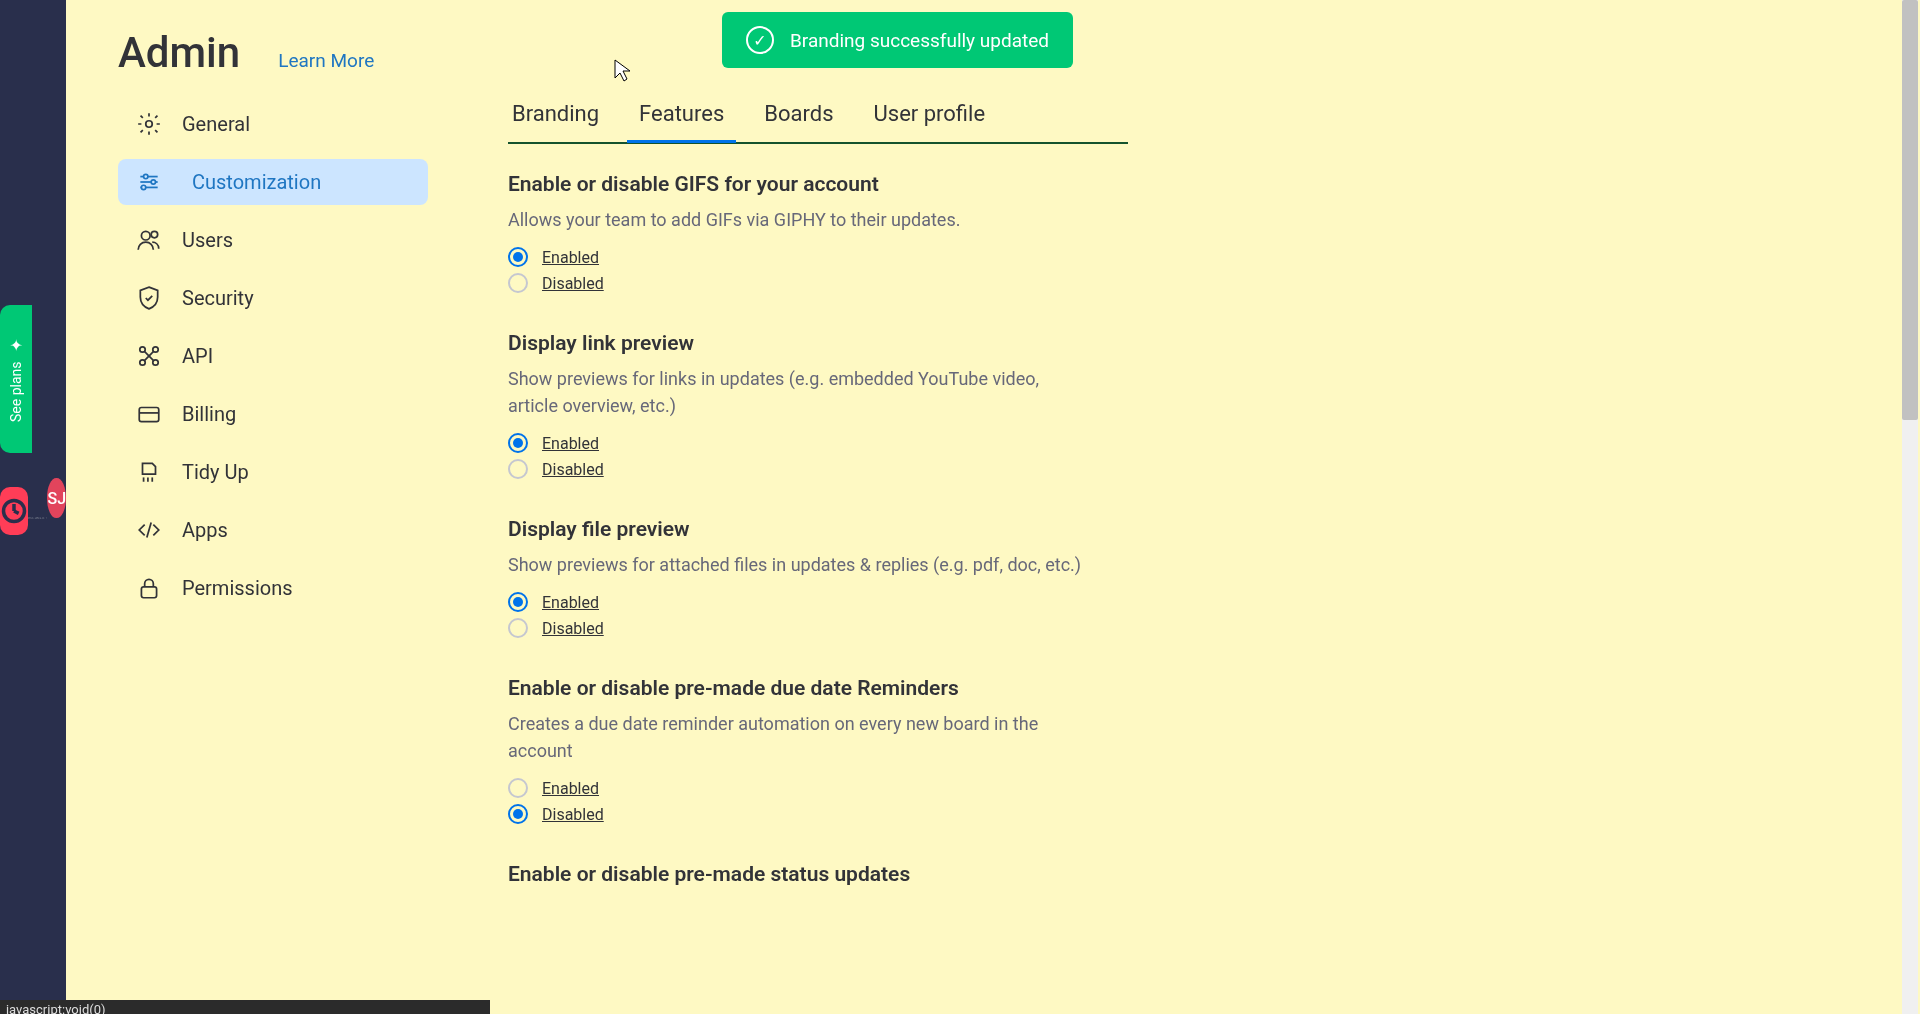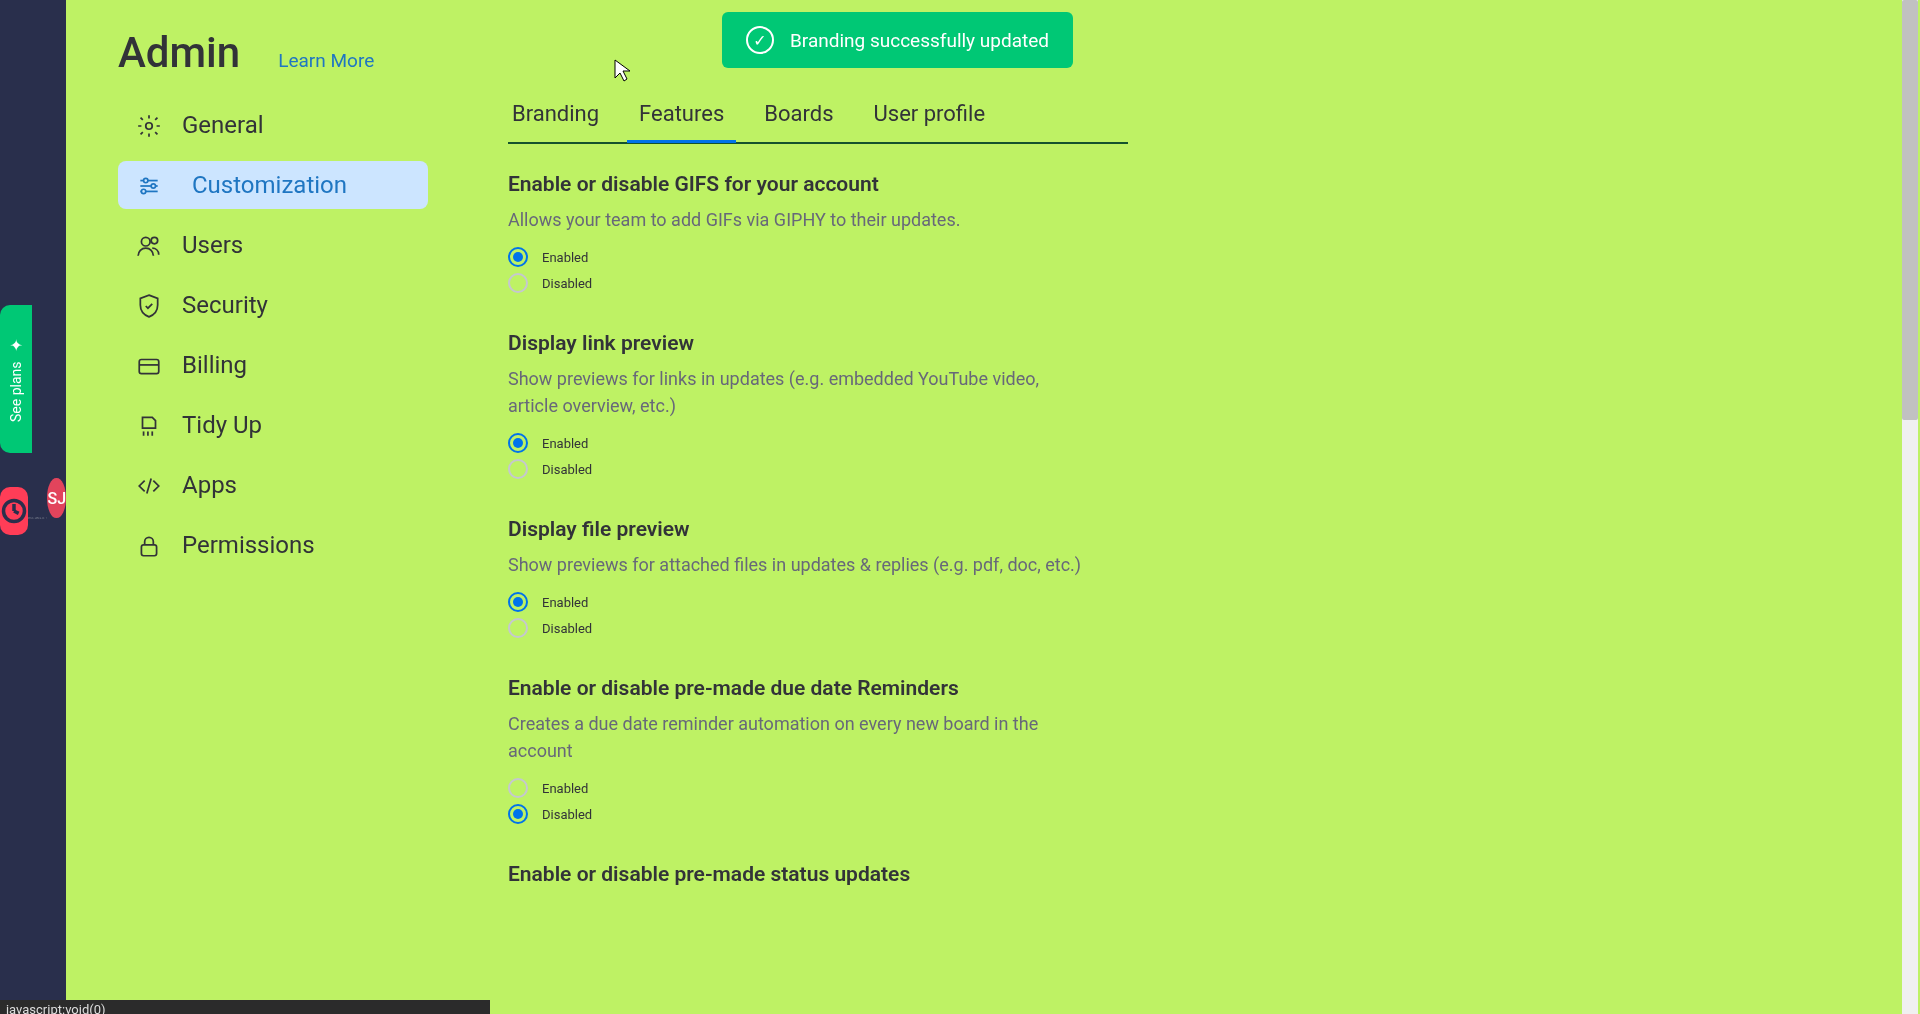--- a/index.html
+++ b/index.html
@@ -29,34 +29,34 @@
   position: fixed; left: 0; top: 305px; width: 32px; height: 148px;
   background: #00c875; border-radius: 0 10px 10px 0; z-index: 101;
   display: flex; align-items: center; justify-content: center;
   color: #fff; font-size: 14px; writing-mode: vertical-rl; transform: rotate(180deg);
   cursor: pointer;
 }
 .see-plans .spark { writing-mode: horizontal-tb; transform: rotate(180deg); margin-top: 6px; font-size: 16px;}
 
 .main {
   position: absolute; left: 66px; top: 0; right: 0; bottom: 0;
-  background: #bef264; overflow-y: auto;
+  background: #fef9c3; overflow-y: auto;
 }
 .header-row {
   display: flex; align-items: baseline; padding: 28px 0 0 52px;
 }
 .page-title { font-size: 42px; font-weight: 500; color: #323338; }
 .learn-more { font-size: 19px; color: #1f76c2; margin-left: 38px; cursor: pointer; }
 
 .content-row { display: flex; padding: 0 0 0 52px; margin-top: 24px; }
 
 .sidebar { width: 340px; padding-right: 30px; }
 .sidebar-item {
-  display: flex; align-items: flex-end; gap: 20px; padding: 10px 18px;
-  font-size: 24px; color: #323338; border-radius: 8px; cursor: pointer;
+  display: flex; align-items: center; gap: 20px; padding: 10px 18px;
+  font-size: 20px; color: #323338; border-radius: 8px; cursor: pointer;
   margin-bottom: 12px;
 }
 .sidebar-item.active { background: #cce5ff; color: #1f76c2; gap: 30px; }
 .sidebar-item.active svg { stroke: #1f76c2; }
 .sidebar-icon { width: 26px; height: 26px; display: flex; align-items: center; justify-content: center; }
 .sidebar-icon svg { width: 26px; height: 26px; stroke: #323338; fill: none; stroke-width: 1.6; }
 .sidebar-item.active .sidebar-icon svg { stroke: #1f76c2; }
 
 .tabs-region { margin-left: 50px; }
 .tabs { display: flex; gap: 32px; border-bottom: 2px solid #14532d; padding-bottom: 0; width: 620px; }
@@ -69,21 +69,21 @@
 .setting-group { margin-bottom: 38px; }
 .setting-title { font-size: 21px; font-weight: 600; color: #323338; margin-bottom: 10px; }
 .setting-desc { font-size: 18px; color: #676879; line-height: 1.5; margin-bottom: 14px; }
 .radio-row { display: flex; align-items: center; gap: 14px; margin-bottom: 6px; cursor: pointer; }
 .radio {
   width: 20px; height: 20px; border-radius: 50%; border: 2px solid #c5c7d0;
   display: flex; align-items: center; justify-content: center;
 }
 .radio.checked { border-color: #0073ea; }
 .radio.checked::after { content: ''; width: 10px; height: 10px; border-radius: 50%; background: #0073ea; }
-.radio-label { font-size: 13px; color: #323338; }
+.radio-label { font-size: 16px; color: #323338; text-decoration: underline; }
 
 .toast {
   position: absolute; top: 12px; left: 722px; background: #00c875;
   color: #fff; padding: 14px 24px; border-radius: 6px; display: flex;
   align-items: center; gap: 16px; font-size: 19px; z-index: 200;
 }
 .toast-icon {
   width: 28px; height: 28px; border: 2px solid #fff; border-radius: 50%;
   display: flex; align-items: center; justify-content: center; font-size: 16px;
 }
@@ -221,20 +221,33 @@
             <svg viewBox="0 0 24 24">
               <path d="M12 2l8 3v6c0 5-3 9-8 11-5-2-8-6-8-11V5l8-3z"></path>
               <path d="M9 12l2 2 4-4"></path>
             </svg>
           </span>
         <span>Security</span>
       </div>
       <div class="sidebar-item">
         <span class="sidebar-icon">
             <svg viewBox="0 0 24 24">
+              <circle cx="6" cy="6" r="2.5"></circle>
+              <circle cx="18" cy="6" r="2.5"></circle>
+              <circle cx="6" cy="18" r="2.5"></circle>
+              <circle cx="18" cy="18" r="2.5"></circle>
+              <line x1="8" y1="8" x2="16" y2="16"></line>
+              <line x1="16" y1="8" x2="8" y2="16"></line>
+            </svg>
+          </span>
+        <span>API</span>
+      </div>
+      <div class="sidebar-item">
+        <span class="sidebar-icon">
+            <svg viewBox="0 0 24 24">
               <rect x="3" y="6" width="18" height="13" rx="2"></rect>
               <line x1="3" y1="11" x2="21" y2="11"></line>
             </svg>
           </span>
         <span>Billing</span>
       </div>
       <div class="sidebar-item">
         <span class="sidebar-icon">
             <svg viewBox="0 0 24 24">
               <path d="M6 4h9l3 3v7H6z"></path>

